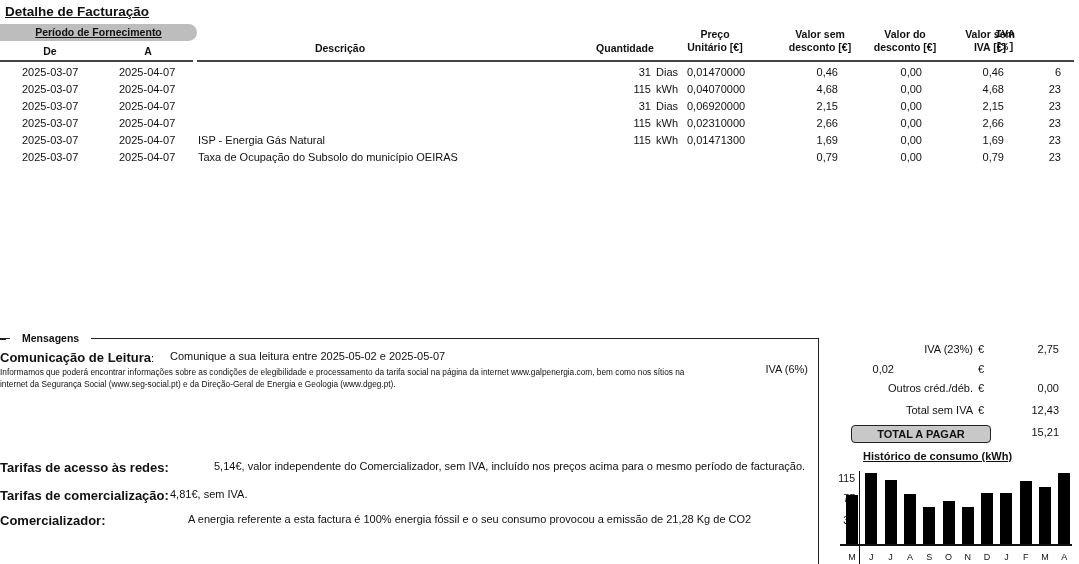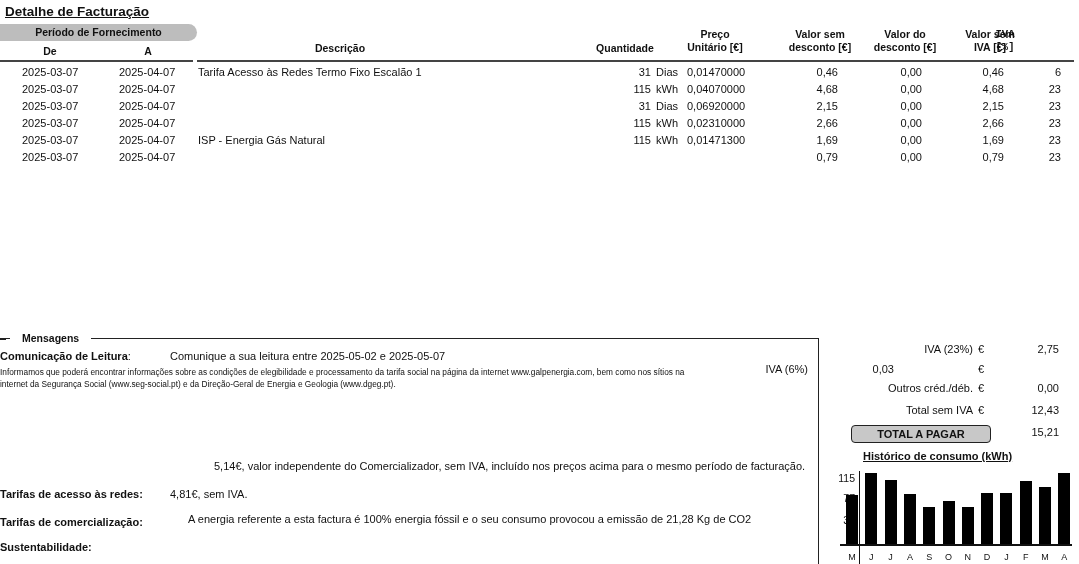--- a/index.html
+++ b/index.html
@@ -7,21 +7,21 @@
     width:1079px; height:564px; position:relative; overflow:hidden;
     font-family:"Liberation Sans", sans-serif; color:#111; font-size:11px;
   }
   .abs { position:absolute; }
   .title {
     left:5px; top:4px; font-weight:bold; font-size:13.5px; text-decoration:underline;
   }
   .period-pill {
     left:0; top:24px; width:197px; height:17px; background:#bdbdbd;
     border-radius:0 9px 9px 0; font-weight:bold; font-size:10.5px;
-    text-align:center; line-height:17px;
+    text-align:center; line-height:17px;text-decoration:underline;
   }
   .hdr { font-weight:bold; font-size:10.5px; text-align:center; line-height:13px; }
   .rule { height:2px; background:#444; top:60px; }
   .row { position:absolute; left:0; width:1079px; height:16px; font-size:11px; line-height:16px; }
   .row span { position:absolute; white-space:nowrap; }
   .c-de { left:22px; }
   .c-a { left:119px; }
   .c-desc { left:198px; }
   .c-qnum { right:428px; text-align:right; }
   .c-qunit { left:656px; }
@@ -31,21 +31,21 @@
   .c-vsi { right:75px; text-align:right; }
   .c-iva { right:18px; text-align:right; }
 
   .msg-box {
     left:-2px; top:338px; width:820px; height:240px;
     border-top:1.5px solid #222; border-right:1.5px solid #222;
   }
   .msg-legend {
     left:10px; top:332px; background:#fff; padding:0 12px; font-weight:bold; font-size:10.5px;
   }
-  .lbl-bold { font-weight:bold; font-size:11px;margin-top:28px; }
+  .lbl-bold { font-weight:bold; font-size:13px; }
   .msg-text { font-size:11px; }
   .small-text { font-size:8.3px; line-height:12px; width:800px; }
 
   .sum-row { position:absolute; height:16px; font-size:11px; line-height:16px; }
   .sum-lbl { position:absolute; right:106px; text-align:left; white-space:nowrap; }
   .sum-cur { position:absolute; left:978px; }
   .sum-val { position:absolute; right:20px; text-align:right; }
   .total-box {
     left:851px; top:425px; width:138px; height:16px; background:#c8c8c8;
     border:1.5px solid #222; border-radius:4px; font-weight:bold; font-size:11px;
@@ -88,21 +88,20 @@
   <div>IVA</div>
   <div>[%]</div>
 </div>
 <div class="abs rule" style="left:0;width:193px;"></div>
 <div class="abs rule" style="left:197px;width:877px;"></div>
 
 <div>
   <div class="row" style="top:64px;">
     <span class="c-de">2025-03-07</span>
     <span class="c-a">2025-04-07</span>
-    <span class="c-desc">Tarifa Acesso às Redes Termo Fixo Escalão 1</span>
     <span class="c-qnum">31</span>
     <span class="c-qunit">Dias</span>
     <span class="c-price">0,01470000</span>
     <span class="c-vsd">0,46</span>
     <span class="c-vd">0,00</span>
     <span class="c-vsi">0,46</span>
     <span class="c-iva">6</span>
   </div>
   <div class="row" style="top:81px;">
     <span class="c-de">2025-03-07</span>
@@ -145,20 +144,21 @@
     <span class="c-qunit">kWh</span>
     <span class="c-price">0,01471300</span>
     <span class="c-vsd">1,69</span>
     <span class="c-vd">0,00</span>
     <span class="c-vsi">1,69</span>
     <span class="c-iva">23</span>
   </div>
   <div class="row" style="top:149px;">
     <span class="c-de">2025-03-07</span>
     <span class="c-a">2025-04-07</span>
+    <span class="c-desc">Taxa de Ocupação do Subsolo do município OEIRAS</span>
     <span class="c-qnum"></span>
     <span class="c-qunit"></span>
     <span class="c-price"></span>
     <span class="c-vsd">0,79</span>
     <span class="c-vd">0,00</span>
     <span class="c-vsi">0,79</span>
     <span class="c-iva">23</span>
   </div>
 </div>
 
@@ -170,33 +170,33 @@
   <span class="lbl-bold">Comunicação de Leitura</span><span class="msg-text">:</span>
 </div>
 <div class="abs msg-text" style="left:170px;top:350px;">Comunique a sua leitura entre 2025-05-02 e 2025-05-07</div>
 <div class="abs small-text" style="left:0;top:366px;">Informamos que poderá encontrar informações sobre as condições de elegibilidade e processamento da tarifa social na página da internet  www.galpenergia.com, bem como nos sítios na</div>
 <div class="abs small-text" style="left:0;top:378px;">internet da Segurança Social (www.seg-social.pt) e da Direção-Geral de Energia e Geologia (www.dgeg.pt).</div>
 
 <div class="abs lbl-bold" style="left:0;top:460px;">Tarifas de acesso às redes:</div>
 <div class="abs msg-text" style="left:170px;top:460px;padding-left:44px;">5,14€, valor independente do Comercializador, sem IVA, incluído nos preços acima para o mesmo período de facturação.</div>
 <div class="abs lbl-bold" style="left:0;top:488px;">Tarifas de comercialização:</div>
 <div class="abs msg-text" style="left:170px;top:488px;">4,81€, sem IVA.</div>
-<div class="abs lbl-bold" style="left:0;top:513px;">Sustentabilidade:</div>
+<div class="abs lbl-bold" style="left:0;top:513px;">Comercializador:</div>
 <div class="abs msg-text" style="left:164px;top:513px;margin-left:24px;">A energia referente a esta factura é 100% energia fóssil e o seu consumo provocou a emissão de 21,28 Kg de CO2</div>
 
 <div>
   <div class="sum-row" style="top:341px;left:0;width:1079px;">
     <span class="sum-lbl">IVA (23%)</span>
     <span class="sum-cur">€</span>
     <span class="sum-val">2,75</span>
   </div>
   <div class="sum-row" style="top:361px;left:0;width:914px;">
     <span class="sum-lbl">IVA (6%)</span>
     <span class="sum-cur">€</span>
-    <span class="sum-val">0,03</span>
+    <span class="sum-val">0,02</span>
   </div>
   <div class="sum-row" style="top:380px;left:0;width:1079px;">
     <span class="sum-lbl">Outros créd./déb.</span>
     <span class="sum-cur">€</span>
     <span class="sum-val">0,00</span>
   </div>
   <div class="sum-row" style="top:402px;left:0;width:1079px;">
     <span class="sum-lbl">Total sem IVA</span>
     <span class="sum-cur">€</span>
     <span class="sum-val">12,43</span>

